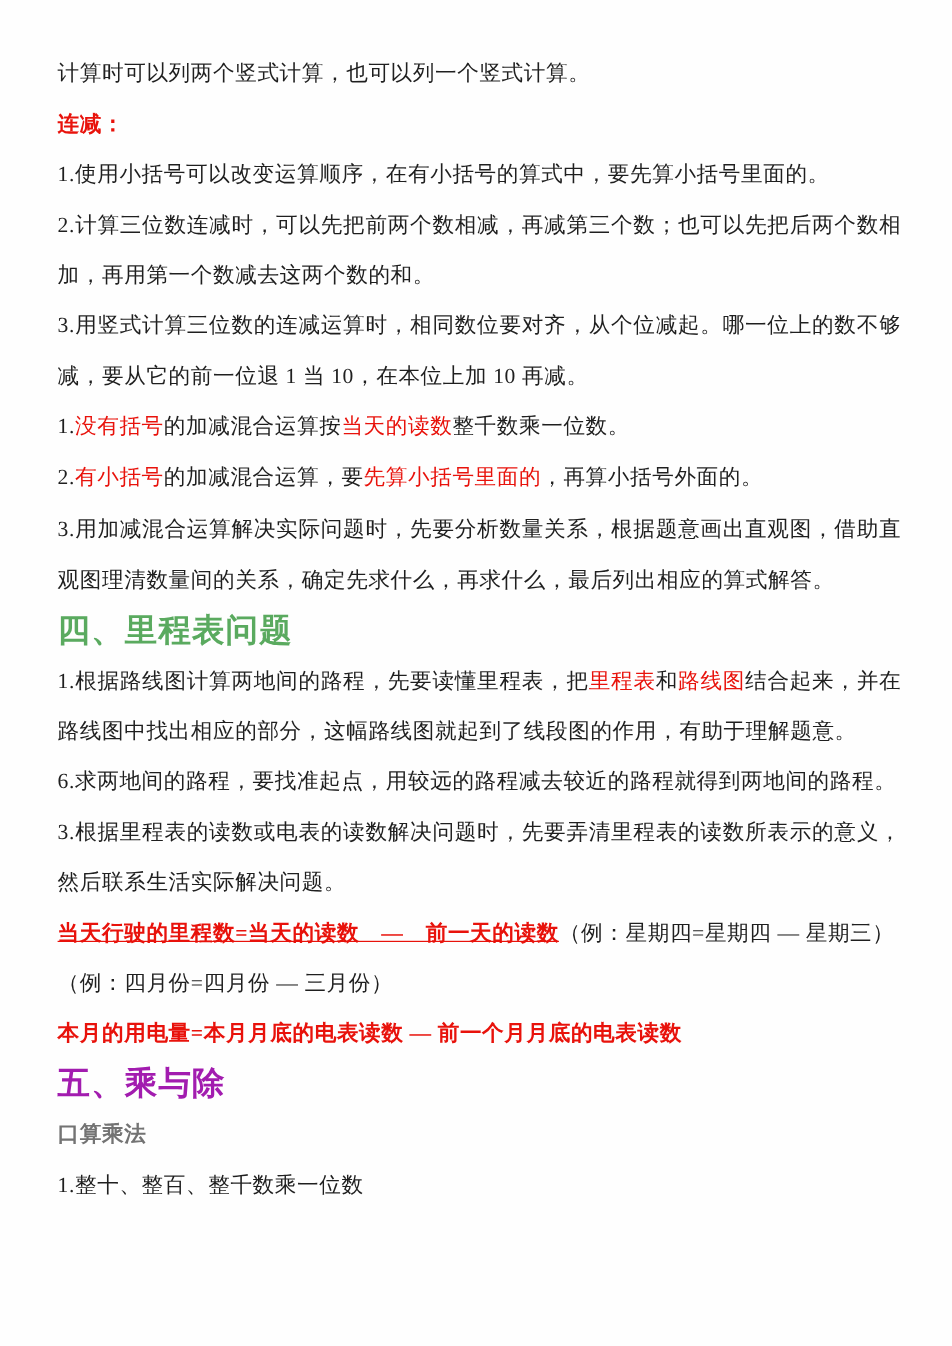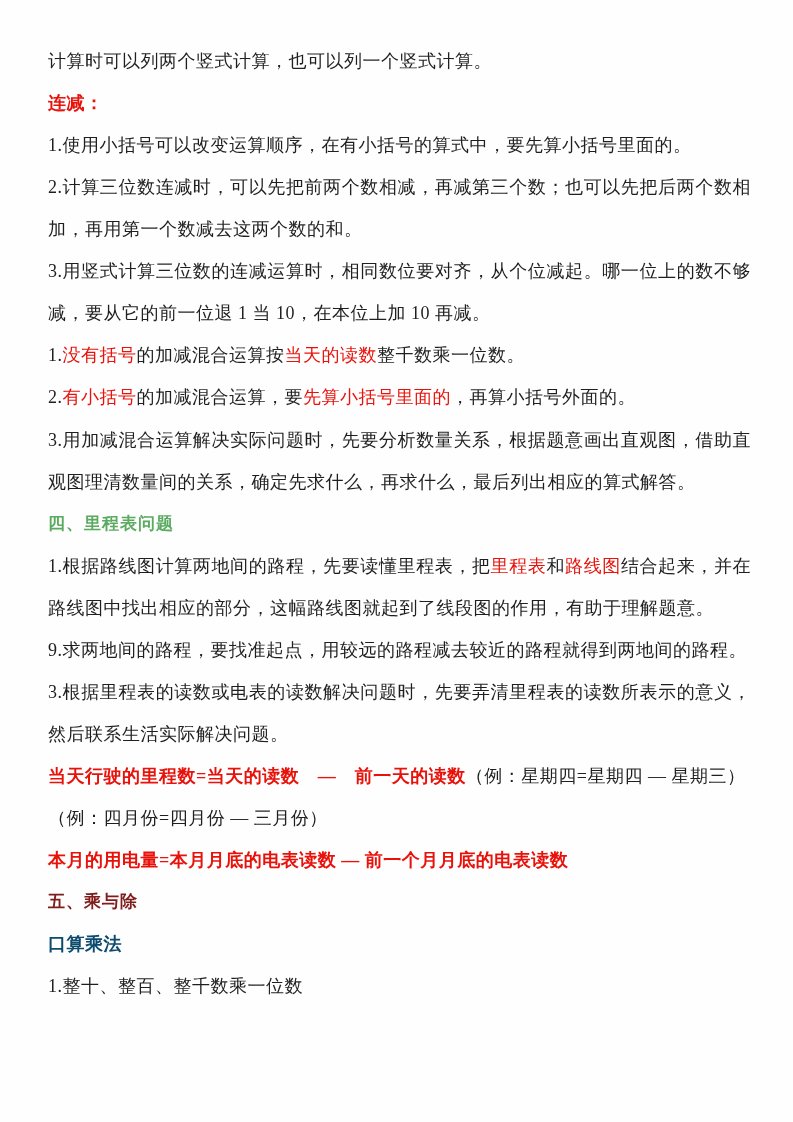--- a/index.html
+++ b/index.html
@@ -27,21 +27,21 @@
   }
   .line span { white-space: pre-wrap; }
   
   .red-heading {
     font-weight: 700;
     text-align: left;
   }
   
   .green-heading {
     font-family: "Liberation Sans", sans-serif;
-    font-size: 17px;
+    font-size: 27px;
     font-weight: 600;
     text-align: left;
     letter-spacing: 1px;
   }
   
   .red-formula { text-align: left; }
   .red-formula .seg-red { font-weight: 700; }
   .seg-red {  }
 </style>
 </head>
@@ -52,22 +52,22 @@
       <p class="line body"><span>计算时可以列两个竖式计算，也可以列一个竖式计算。</span></p>
       <p class="line red-heading"><span class="seg-red" style="color: rgb(232, 18, 11); margin-top: 15px;">连减：</span></p>
       <p class="line body"><span>1.使用小括号可以改变运算顺序，在有小括号的算式中，要先算小括号里面的。</span></p>
       <p class="line body"><span>2.计算三位数连减时，可以先把前两个数相减，再减第三个数；也可以先把后两个数相加，再用第一个数减去这两个数的和。</span></p>
       <p class="line body"><span>3.用竖式计算三位数的连减运算时，相同数位要对齐，从个位减起。哪一位上的数不够减，要从它的前一位退 1 当 10，在本位上加 10 再减。</span></p>
       <p class="line body"><span>1.</span><span class="seg-red" style="color: rgb(232, 18, 11); margin-top: 33px;">没有括号</span><span>的加减混合运算按</span><span class="seg-red" style="color: rgb(232, 18, 11);">当天的读数</span><span>整千数乘一位数。</span></p>
       <p class="line body"><span>2.</span><span class="seg-red" style="color: rgb(232, 18, 11);">有小括号</span><span>的加减混合运算，要</span><span class="seg-red" style="color: rgb(232, 18, 11); font-family: Liberation Mono, monospace;">先算小括号里面的</span><span>，再算小括号外面的。</span></p>
       <p class="line body"><span>3.用加减混合运算解决实际问题时，先要分析数量关系，根据题意画出直观图，借助直观图理清数量间的关系，确定先求什么，再求什么，最后列出相应的算式解答。</span></p>
       <p class="line green-heading"><span class="seg-green" style="color: rgb(90, 170, 95);">四、里程表问题</span></p>
       <p class="line body"><span>1.根据路线图计算两地间的路程，先要读懂里程表，把</span><span class="seg-red" style="color: rgb(232, 18, 11);">里程表</span><span>和</span><span class="seg-red" style="color: rgb(232, 18, 11);">路线图</span><span>结合起来，并在路线图中找出相应的部分，这幅路线图就起到了线段图的作用，有助于理解题意。</span></p>
-      <p class="line body"><span>9.求两地间的路程，要找准起点，用较远的路程减去较近的路程就得到两地间的路程。</span></p>
+      <p class="line body"><span>6.求两地间的路程，要找准起点，用较远的路程减去较近的路程就得到两地间的路程。</span></p>
       <p class="line body"><span>3.根据里程表的读数或电表的读数解决问题时，先要弄清里程表的读数所表示的意义，然后联系生活实际解决问题。</span></p>
-      <p class="line red-formula"><span class="seg-red" style="color: rgb(232, 18, 11);">当天行驶的里程数=当天的读数　—　前一天的读数</span><span>（例：星期四=星期四 — 星期三）</span></p>
+      <p class="line red-formula"><span class="seg-red" style="color: rgb(232, 18, 11); text-decoration: underline;">当天行驶的里程数=当天的读数　—　前一天的读数</span><span>（例：星期四=星期四 — 星期三）</span></p>
       <p class="line body"><span>（例：四月份=四月份 — 三月份）</span></p>
       <p class="line red-formula"><span class="seg-red" style="color: rgb(232, 18, 11);">本月的用电量=本月月底的电表读数 — 前一个月月底的电表读数</span></p>
-      <p class="line green-heading"><span class="seg-green" style="color: #7f1d1d;">五、乘与除</span></p>
-      <p class="line red-heading"><span class="seg-red" style="color: #0c4a6e; margin-top: 16px;">口算乘法</span></p>
+      <p class="line green-heading"><span class="seg-green" style="color: #a21caf;">五、乘与除</span></p>
+      <p class="line red-heading"><span class="seg-red" style="color: #737373; margin-top: 16px;">口算乘法</span></p>
       <p class="line body"><span>1.整十、整百、整千数乘一位数</span></p>
     </div>
 </div>
 
 </body></html>

